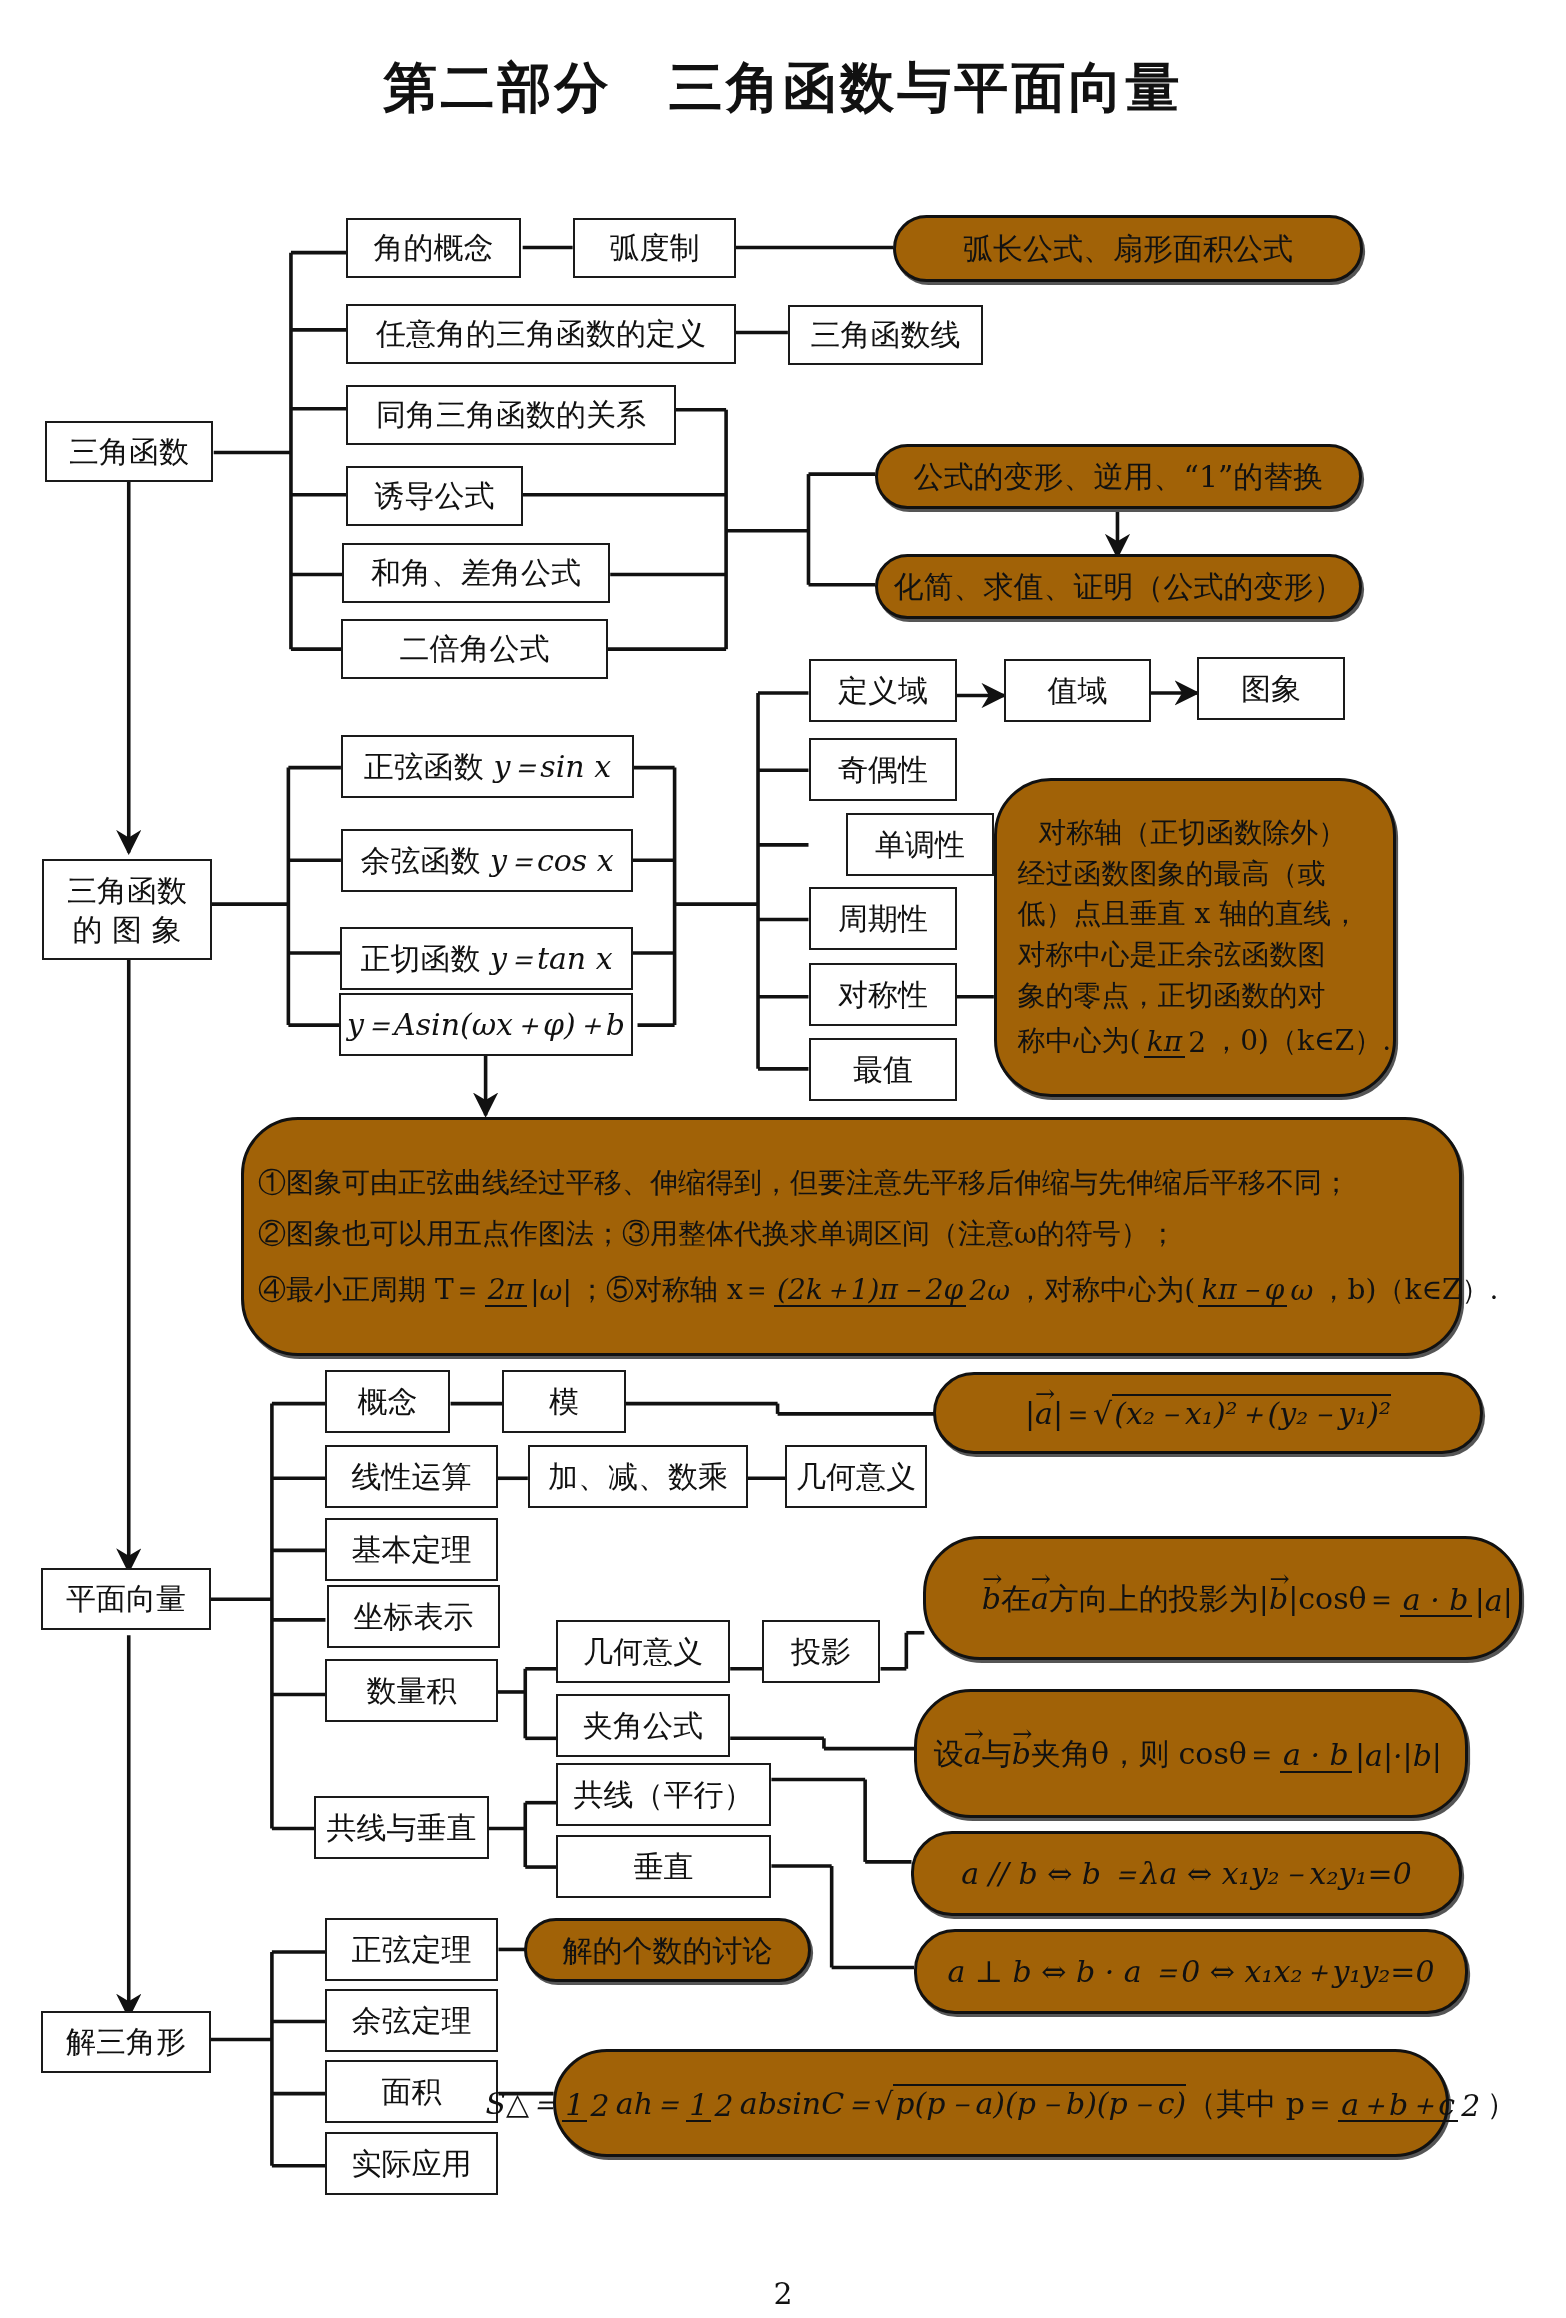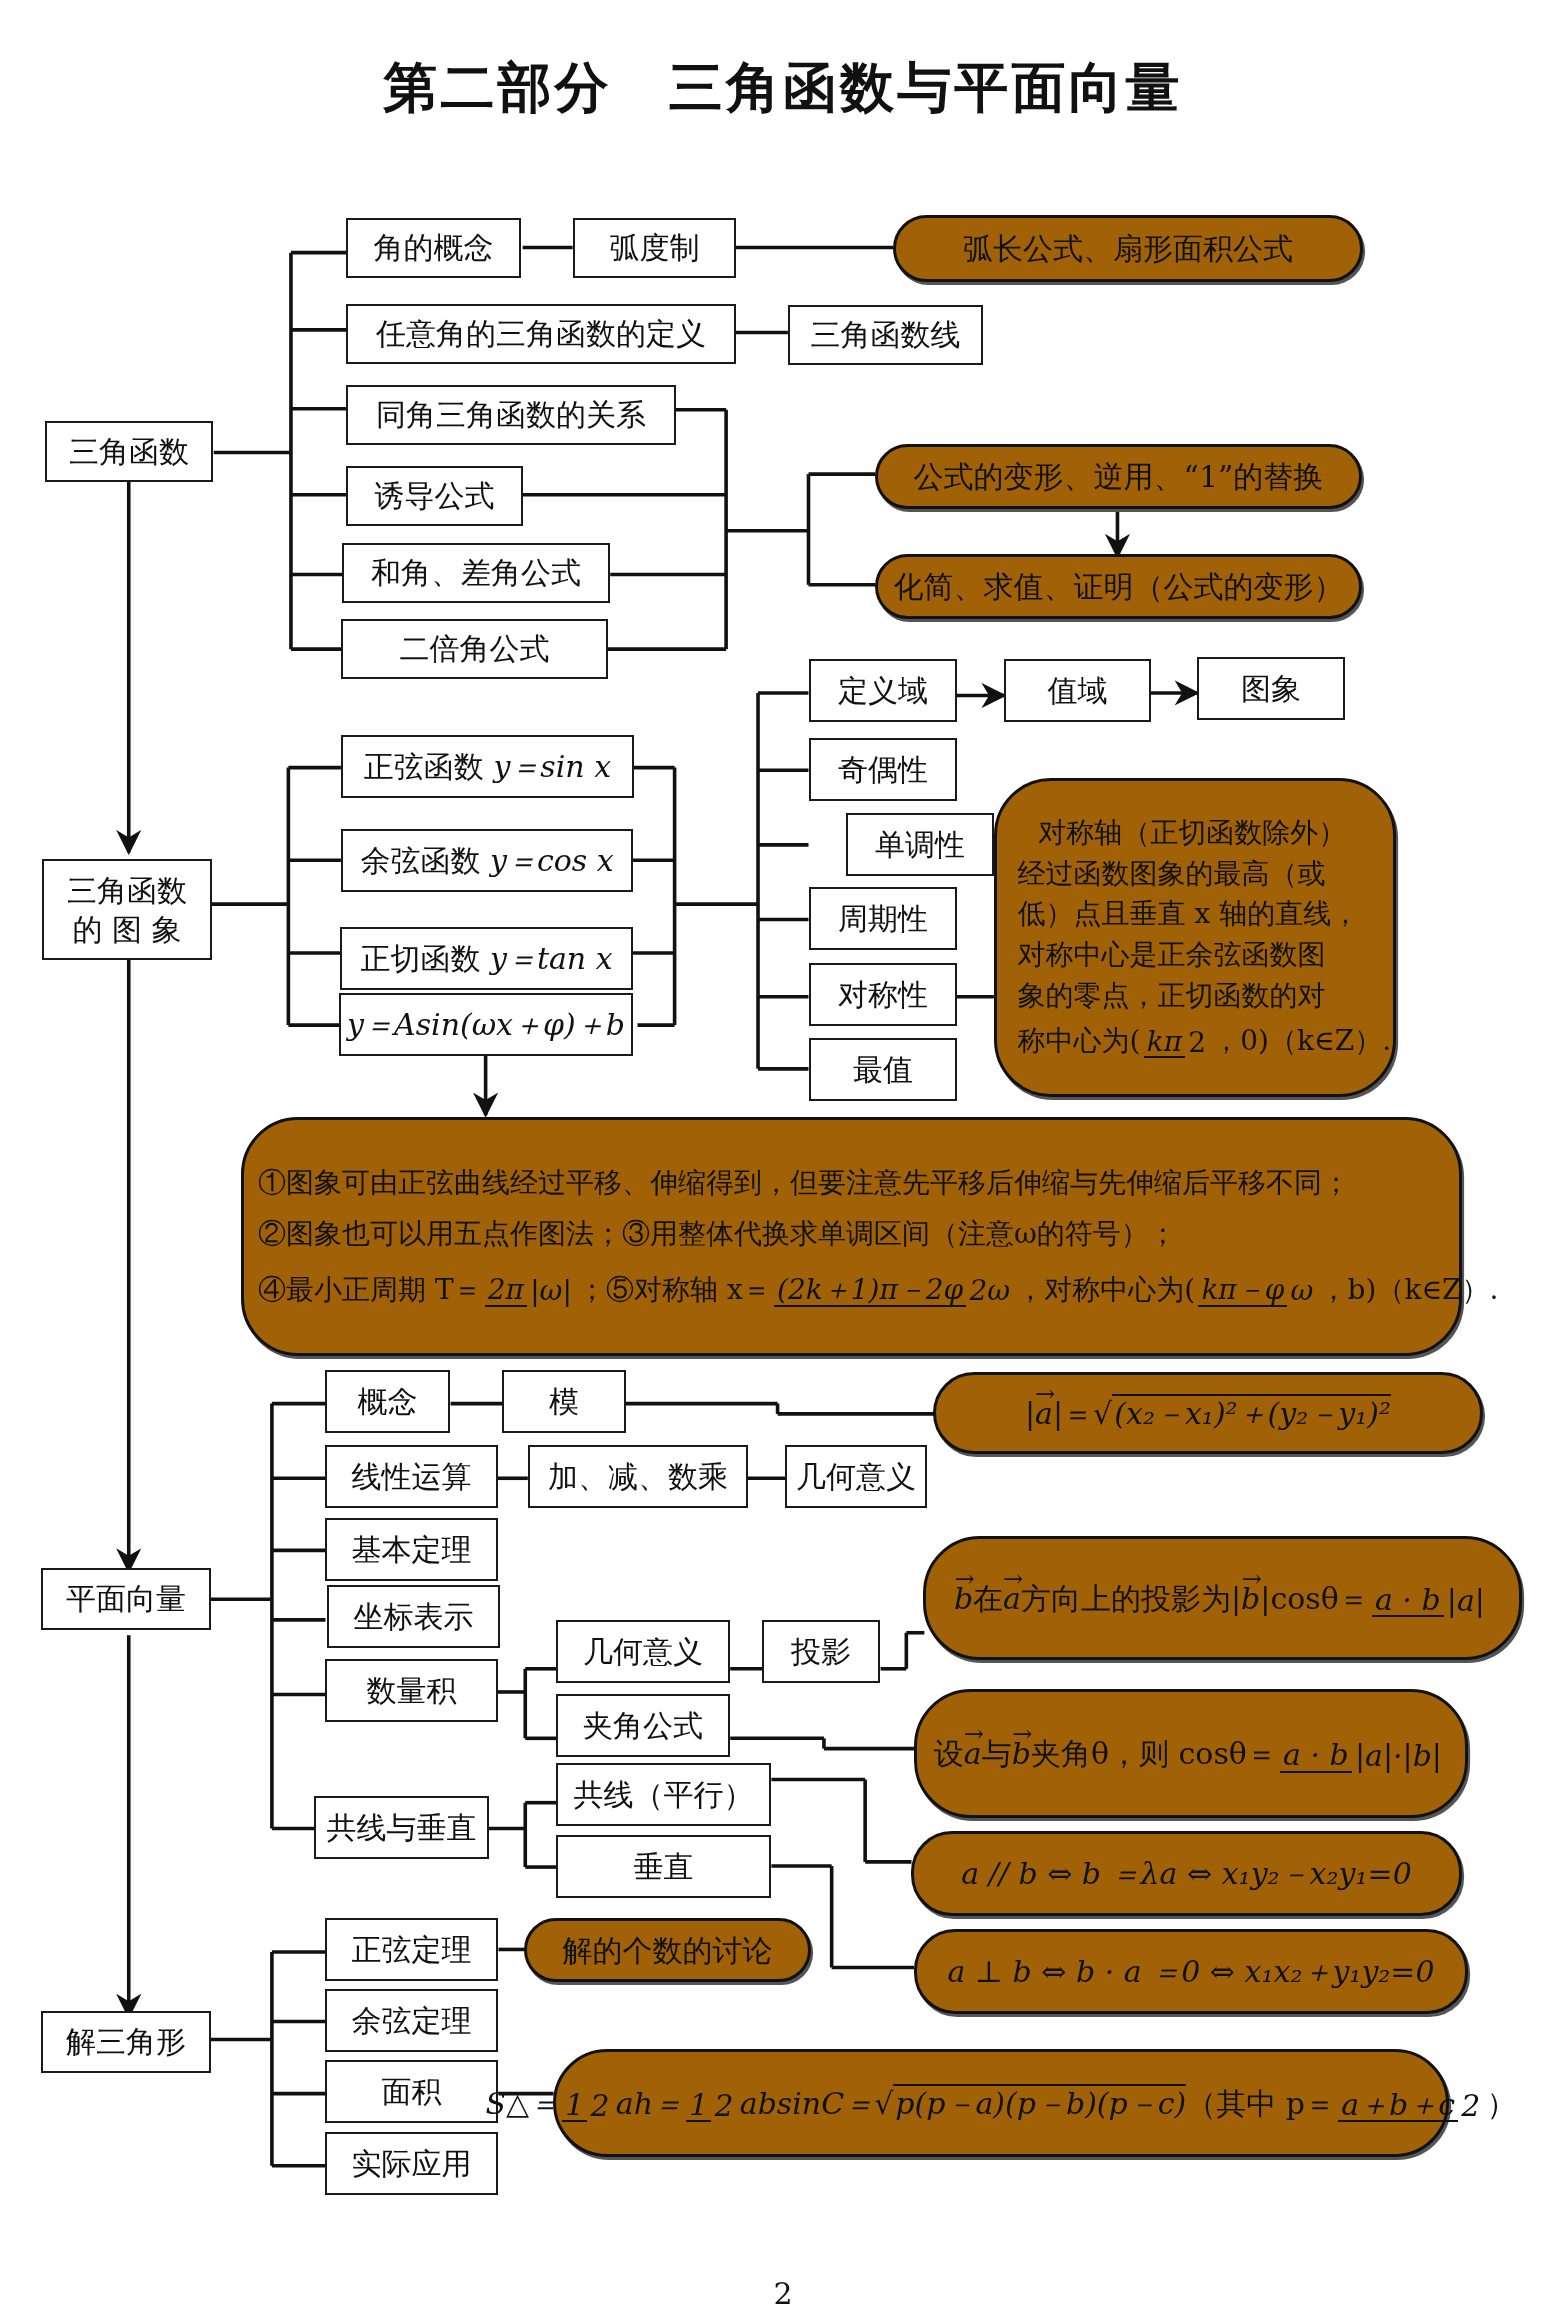--- a/index.html
+++ b/index.html
@@ -283,21 +283,21 @@
 <div class="box" style="left:556px;top:1620px;width:174px;height:63px;">
     <span>几何意义</span>
   </div>
 <div class="box" style="left:762px;top:1620px;width:118px;height:63px;">
     <span>投影</span>
   </div>
 <div class="box" style="left:556px;top:1694px;width:174px;height:63px;">
     <span>夹角公式</span>
   </div>
 
-<div class="pill rounded" style="left:923px;top:1536px;width:599px;height:124px;">
+<div class="pill rounded" style="left:923px;top:1536px;width:599px;height:124px;justify-content:flex-end;">
   <span>
     <span class="vec">b</span><span>在</span><span class="vec">a</span><span>方向上的投影为|</span><span class="vec">b</span><span>|cosθ＝</span><span class="frac">
         <span class="num mi">a · b</span>
         <span class="den mi">|a|</span>
       </span>
   </span>
 </div>
 <div class="pill rounded" style="left:914px;top:1689px;width:554px;height:129px;">
   <span>
     <span>设</span><span class="vec">a</span><span>与</span><span class="vec">b</span><span>夹角θ，则 cosθ＝</span><span class="frac">

